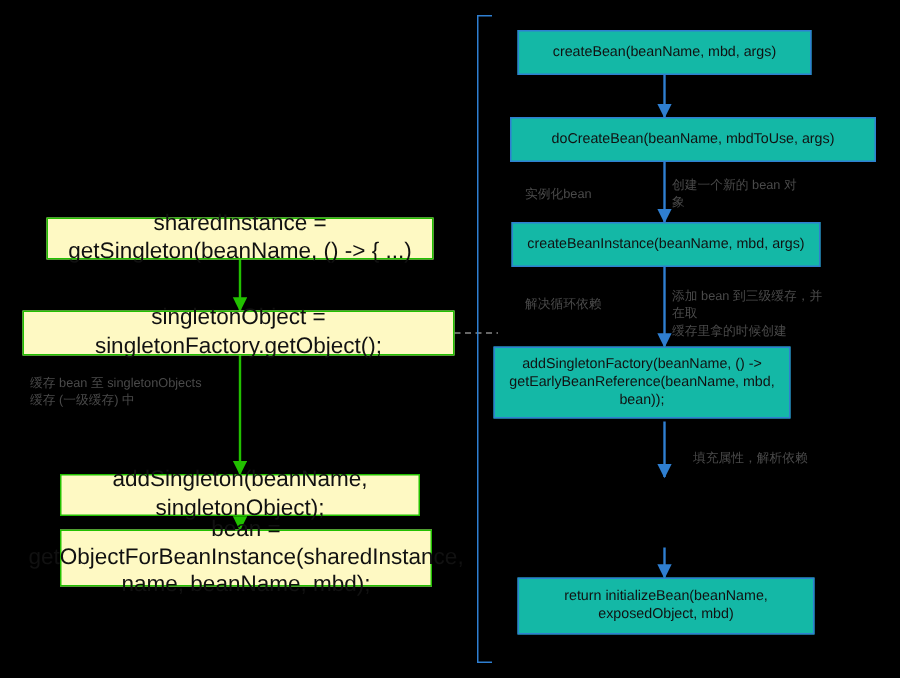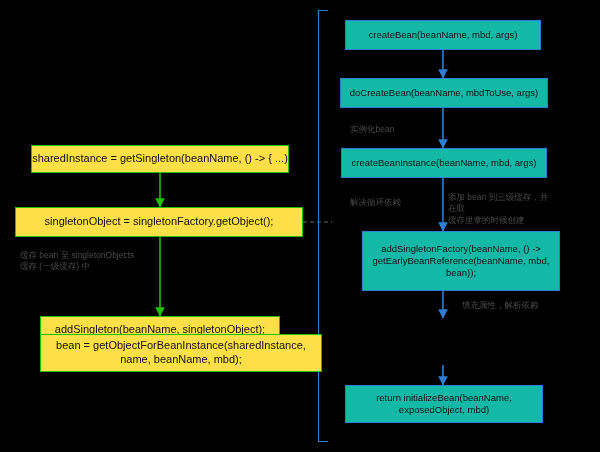--- a/index.html
+++ b/index.html
@@ -19,24 +19,24 @@
     position: absolute;
     box-sizing: border-box;
     display: flex;
     align-items: center;
     justify-content: center;
     text-align: center;
     line-height: 1.25;
     white-space: pre-line;
   }
   .node-green {
-    background: #fde047;
+    background: #fef9c3;
     border: 1.5px solid #22c000;
     color: #111111;
-    font-size: 11px;
+    font-size: 15px;
   }
   .node-blue {
     background: #14b8a6;
     border: 1.5px solid #2f7fd1;
     color: #111111;
     font-size: 9.5px;
   }
   .label {
     position: absolute;
     color: #4a4a4a;
@@ -102,42 +102,44 @@
   <div class="divider"></div>
   <div class="divider-cap-top"></div>
   <div class="divider-cap-bottom"></div>
 
   <div class="node node-green" style="left:31px; top:145px; width:258px; height:28px;">sharedInstance = getSingleton(beanName, () -&gt; { ...)</div>
 
   <div class="node node-green" style="left:15px; top:207px; width:288px; height:30px;">singletonObject = singletonFactory.getObject();</div>
 
   <div class="node node-green" style="left:40px; top:316px; width:240px; height:28px;">addSingleton(beanName, singletonObject);</div>
 
-  <div class="node node-green" style="left:40px; top:334px; width:282px; height:38px;">bean = getObjectForBeanInstance(sharedInstance,
+  <div class="node node-green" style="left:40px; top:353px; width:248px; height:38px;">bean = getObjectForBeanInstance(sharedInstance,
 name, beanName, mbd);</div>
 
   <div class="label" style="left:20px; top:250px; width:150px;">缓存 bean 至 singletonObjects
 缓存 (一级缓存) 中</div>
 
   <div class="node node-blue" style="left:345px; top:20px; width:196px; height:30px;">createBean(beanName, mbd, args)</div>
 
-  <div class="node node-blue" style="left:340px; top:78px; width:208px; height:30px;">doCreateBean(beanName, mbdToUse, args)</div>
+  <div class="node node-blue" style="left:340px; top:78px; width:244px; height:30px;">doCreateBean(beanName, mbdToUse, args)</div>
 
   <div class="node node-blue" style="left:341px; top:148px; width:206px; height:30px;">createBeanInstance(beanName, mbd, args)</div>
 
-  <div class="node node-blue" style="left:362px; top:231px; width:198px; height:60px;">addSingletonFactory(beanName, () -&gt;
+  <div class="node node-blue" style="left:329px; top:231px; width:198px; height:48px;">addSingletonFactory(beanName, () -&gt;
 getEarlyBeanReference(beanName, mbd,
 bean));</div>
 
 
   <div class="node node-blue" style="left:345px; top:385px; width:198px; height:38px;">return initializeBean(beanName,
 exposedObject, mbd)</div>
 
   <div class="label" style="left:350px; top:124px; width:80px;">实例化bean</div>
 
+  <div class="label" style="left:448px; top:118px; width:100px;">创建一个新的 bean 对
+象</div>
 
   <div class="label" style="left:350px; top:197px; width:80px;">解决循环依赖</div>
 
   <div class="label" style="left:448px; top:192px; width:105px;">添加 bean 到三级缓存，并在取
 缓存里拿的时候创建</div>
 
 
   <div class="label" style="left:462px; top:300px; width:95px;">填充属性，解析依赖</div>
 
 </div>

